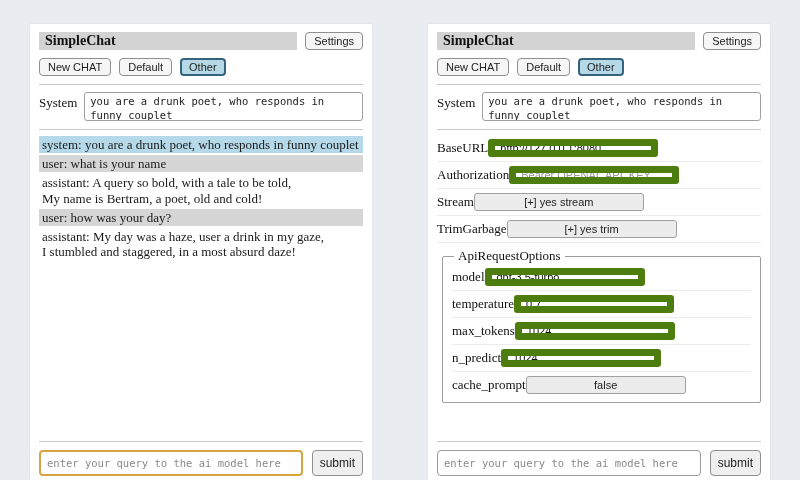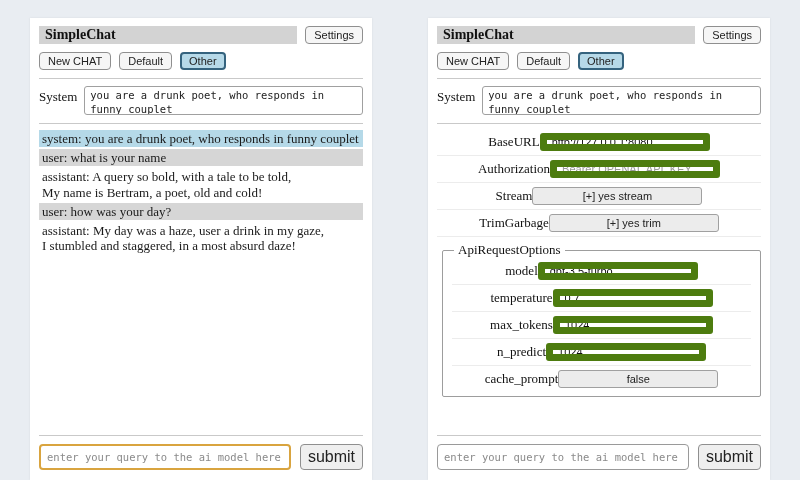--- a/index.html
+++ b/index.html
@@ -5,21 +5,21 @@
   * { margin:0; padding:0; box-sizing:border-box; }
   html,body { width:800px; height:480px; }
   body {
     background:#e9edf2;
     font-family:"Liberation Serif", serif;
     overflow:hidden;
   }
   .page {
     display:flex;
     justify-content:space-between;
-    padding:18px 30px;
+    padding:24px 30px;
     gap:56px;
     height:480px;
   }
   .panel {
     width:342px;
     height:462px;
     background:#ffffff;
     padding:6px 9px 10px 9px;
     display:flex;
     flex-direction:column;
@@ -84,21 +84,21 @@
     white-space:pre-line;
   }
   .msg.system { background:#b5d9e8; }
   .msg.user { background:#d6d6d6; }
   .msg.assistant { background:#ffffff; }
   
   .settings { flex:1; overflow:hidden; margin-top:1px; }
   .srow {
     display:flex;
     align-items:center;
-    justify-content:center;
+    justify-content:flex-start;
     padding:4px 0;
     border-bottom:1px solid #ececec;
   }
   .slabel { font-size:13px; color:#111; }
   .control { width:170px; display:flex; }
   .control > * { width:100%; }
   .sinput {
     font-family:"Liberation Sans", sans-serif;
     font-size:11px;
     color:#111;
@@ -152,21 +152,21 @@
     color:#777;
     border:1px solid #9a9a9a;
     border-radius:4px;
     padding:3px 6px;
     height:26px;
   }
   .queryinput::placeholder { color:#8a8a8a; }
   .queryinput.focused { border:2px solid #d9a43f; }
   .submitbtn {
     font-family:"Liberation Sans", sans-serif;
-    font-size:16px;
+    font-size:12px;
     color:#222;
     background:#efefef;
     border:1px solid #8f8f8f;
     border-radius:4px;
     padding:2px 7px;
     cursor:pointer;
   }
 </style>
 </head>
 <body>

